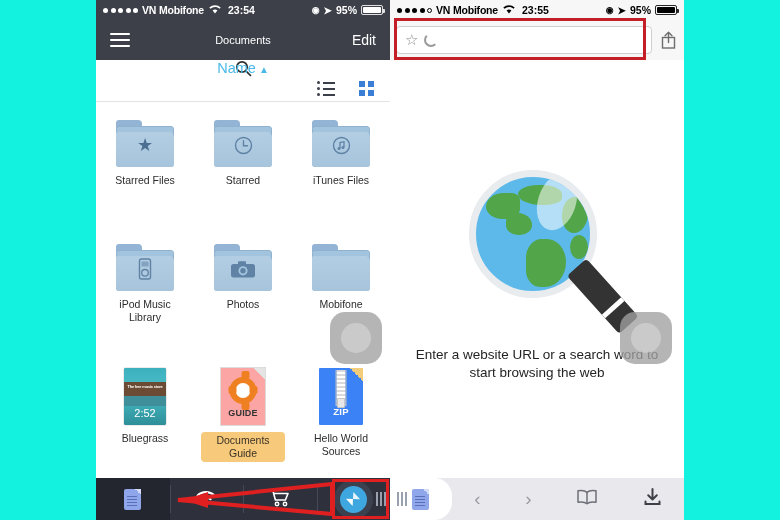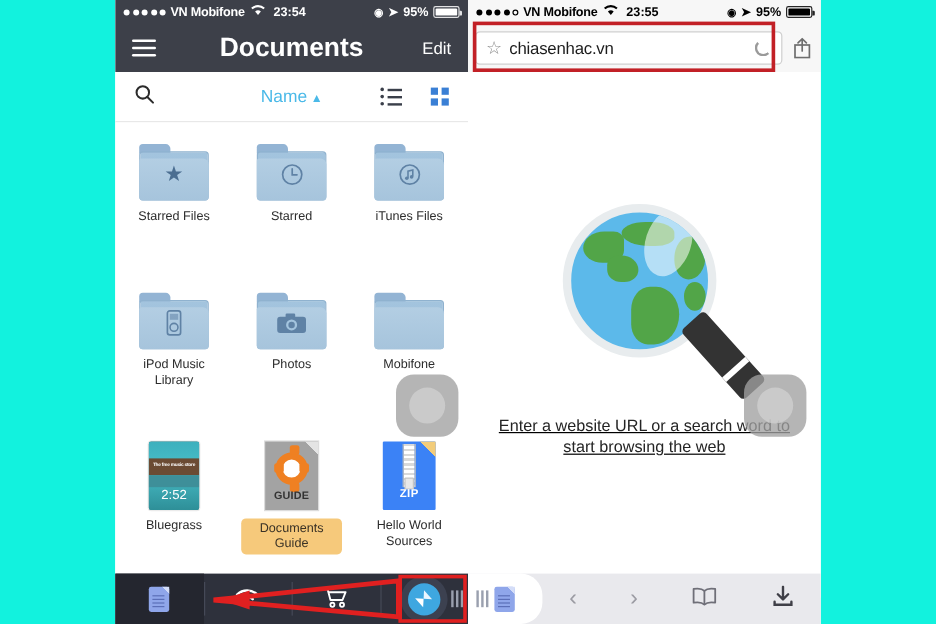--- a/index.html
+++ b/index.html
@@ -59,21 +59,21 @@
   
   .navbar {
     height: 40px; background: #3d4049; color: #fff;
     display: flex; align-items: center; padding: 0 14px;
     position: relative;
   }
   .hamburger { width: 20px; display: flex; flex-direction: column; gap: 4px; cursor: pointer; }
   .hamburger span { display:block; height: 2px; background: #fff; border-radius: 1px; }
   .nav-title {
     position: absolute; left: 0; right: 0; text-align: center;
-    font-size: 22px; font-weight: 700; pointer-events: none;
+    font-size: 11px; font-weight: 400; pointer-events: none;
   }
   .nav-edit { margin-left: auto; font-size: 14px; color: #fff; z-index: 2; }
 
   
   .toolbar {
     height: 42px; background: #fff;
     display: flex; align-items: center; padding: 0 16px;
     border-bottom: 1px solid #e3e3e3;
   }
   .tb-sort {
@@ -140,21 +140,21 @@
     position:absolute; left:2px; right:2px; top:16px; font-size:4px; color:#fff;
     text-align:center; letter-spacing:-.2px; font-weight:bold;
   }
   .thumb .dur {
     position:absolute; left:0; right:0; bottom:6px; text-align:center;
     color:#fff; font-size:11px; font-weight:500;
   }
 
   
   .docpage {
-    width: 44px; height: 57px; background:#a3a3a3; position:relative;
+    width: 44px; height: 57px; background:#fca5a5; position:relative;
     box-shadow: 0 0 0 1px #dcdcdc;
   }
   .docpage .corner {
     position:absolute; right:0; top:0; width:11px; height:11px;
     background: linear-gradient(225deg, #e4e4e4 50%, transparent 50%);
   }
   .docpage .ring {
     position:absolute; left:50%; top:9px; transform:translateX(-50%);
     width:27px; height:27px; border-radius:50%;
     border:6px solid #ef8022; background:#fff;
@@ -246,21 +246,21 @@
   }
   .share-ic { width:20px; display:flex; align-items:center; justify-content:center; color:#6d6d6d; }
   .redbox-url {
     position:absolute; left:4px; top:18px; width:252px; height:42px;
     border:3px solid #c22026; box-sizing:border-box; z-index:5; pointer-events:none;
   }
 
   .browser-body {
     height: 438px; background:#fff; position:relative;
     display:flex; flex-direction:column; align-items:center;
-    justify-content:flex-start; padding-top: 110px; text-decoration: underline;
+    justify-content:flex-start; padding-top: 110px;
   }
   .globe-wrap { position:relative; width:160px; height:170px; }
   .globe {
     position:absolute; left:12px; top:0; width:128px; height:128px; border-radius:50%;
     background:#5cb9ea; border:7px solid #e8ecee;
     overflow:hidden;
   }
   .globe .land { position:absolute; background:#52a548; }
   .handle {
     position:absolute; left:110px; top:106px; width:26px; height:78px;
@@ -334,21 +334,21 @@
     <div class="navbar">
       <div class="hamburger">
           <span></span>
           <span></span>
           <span></span>
         </div>
       <div class="nav-title">Documents</div>
       <div class="nav-edit">Edit</div>
     </div>
 
-    <div class="toolbar" style="position:relative;">
+    <div class="toolbar" style="position:relative;flex-direction:column;">
       <span>
         <svg width="17" height="17" viewBox="0 0 17 17">
             <circle cx="7" cy="7" r="5.2" fill="none" stroke="#2b2b2b" stroke-width="1.7"></circle>
             <line x1="10.8" y1="10.8" x2="15.5" y2="15.5" stroke="#2b2b2b" stroke-width="1.7" stroke-linecap="round"></line>
           </svg>
       </span>
       <span class="tb-sort">
         <span>Name</span><span class="caret">▲</span>
       </span>
       <span class="tb-right">
@@ -570,21 +570,20 @@
         <span>95%</span>
         <span class="sb-batt">
             <i style="right:1px"></i>
           </span>
       </span>
     </div>
 
     <div class="urlbar-wrap">
       <div class="urlfield">
         <span class="star">☆</span>
-        <span class="urltext">chiasenhac.vn</span>
         <span class="spinner"></span>
       </div>
       <div class="share-ic">
         <svg width="15" height="18" viewBox="0 0 15 18">
             <rect x="1.5" y="6.5" width="12" height="10.5" fill="none" stroke="#6d6d6d" stroke-width="1.4"></rect>
             <path d="M7.5 11.5V1.5M4 4.8 7.5 1.3 11 4.8" fill="none" stroke="#6d6d6d" stroke-width="1.4" stroke-linecap="round" stroke-linejoin="round"></path>
           </svg>
       </div>
     </div>
     <div class="redbox-url"></div>

